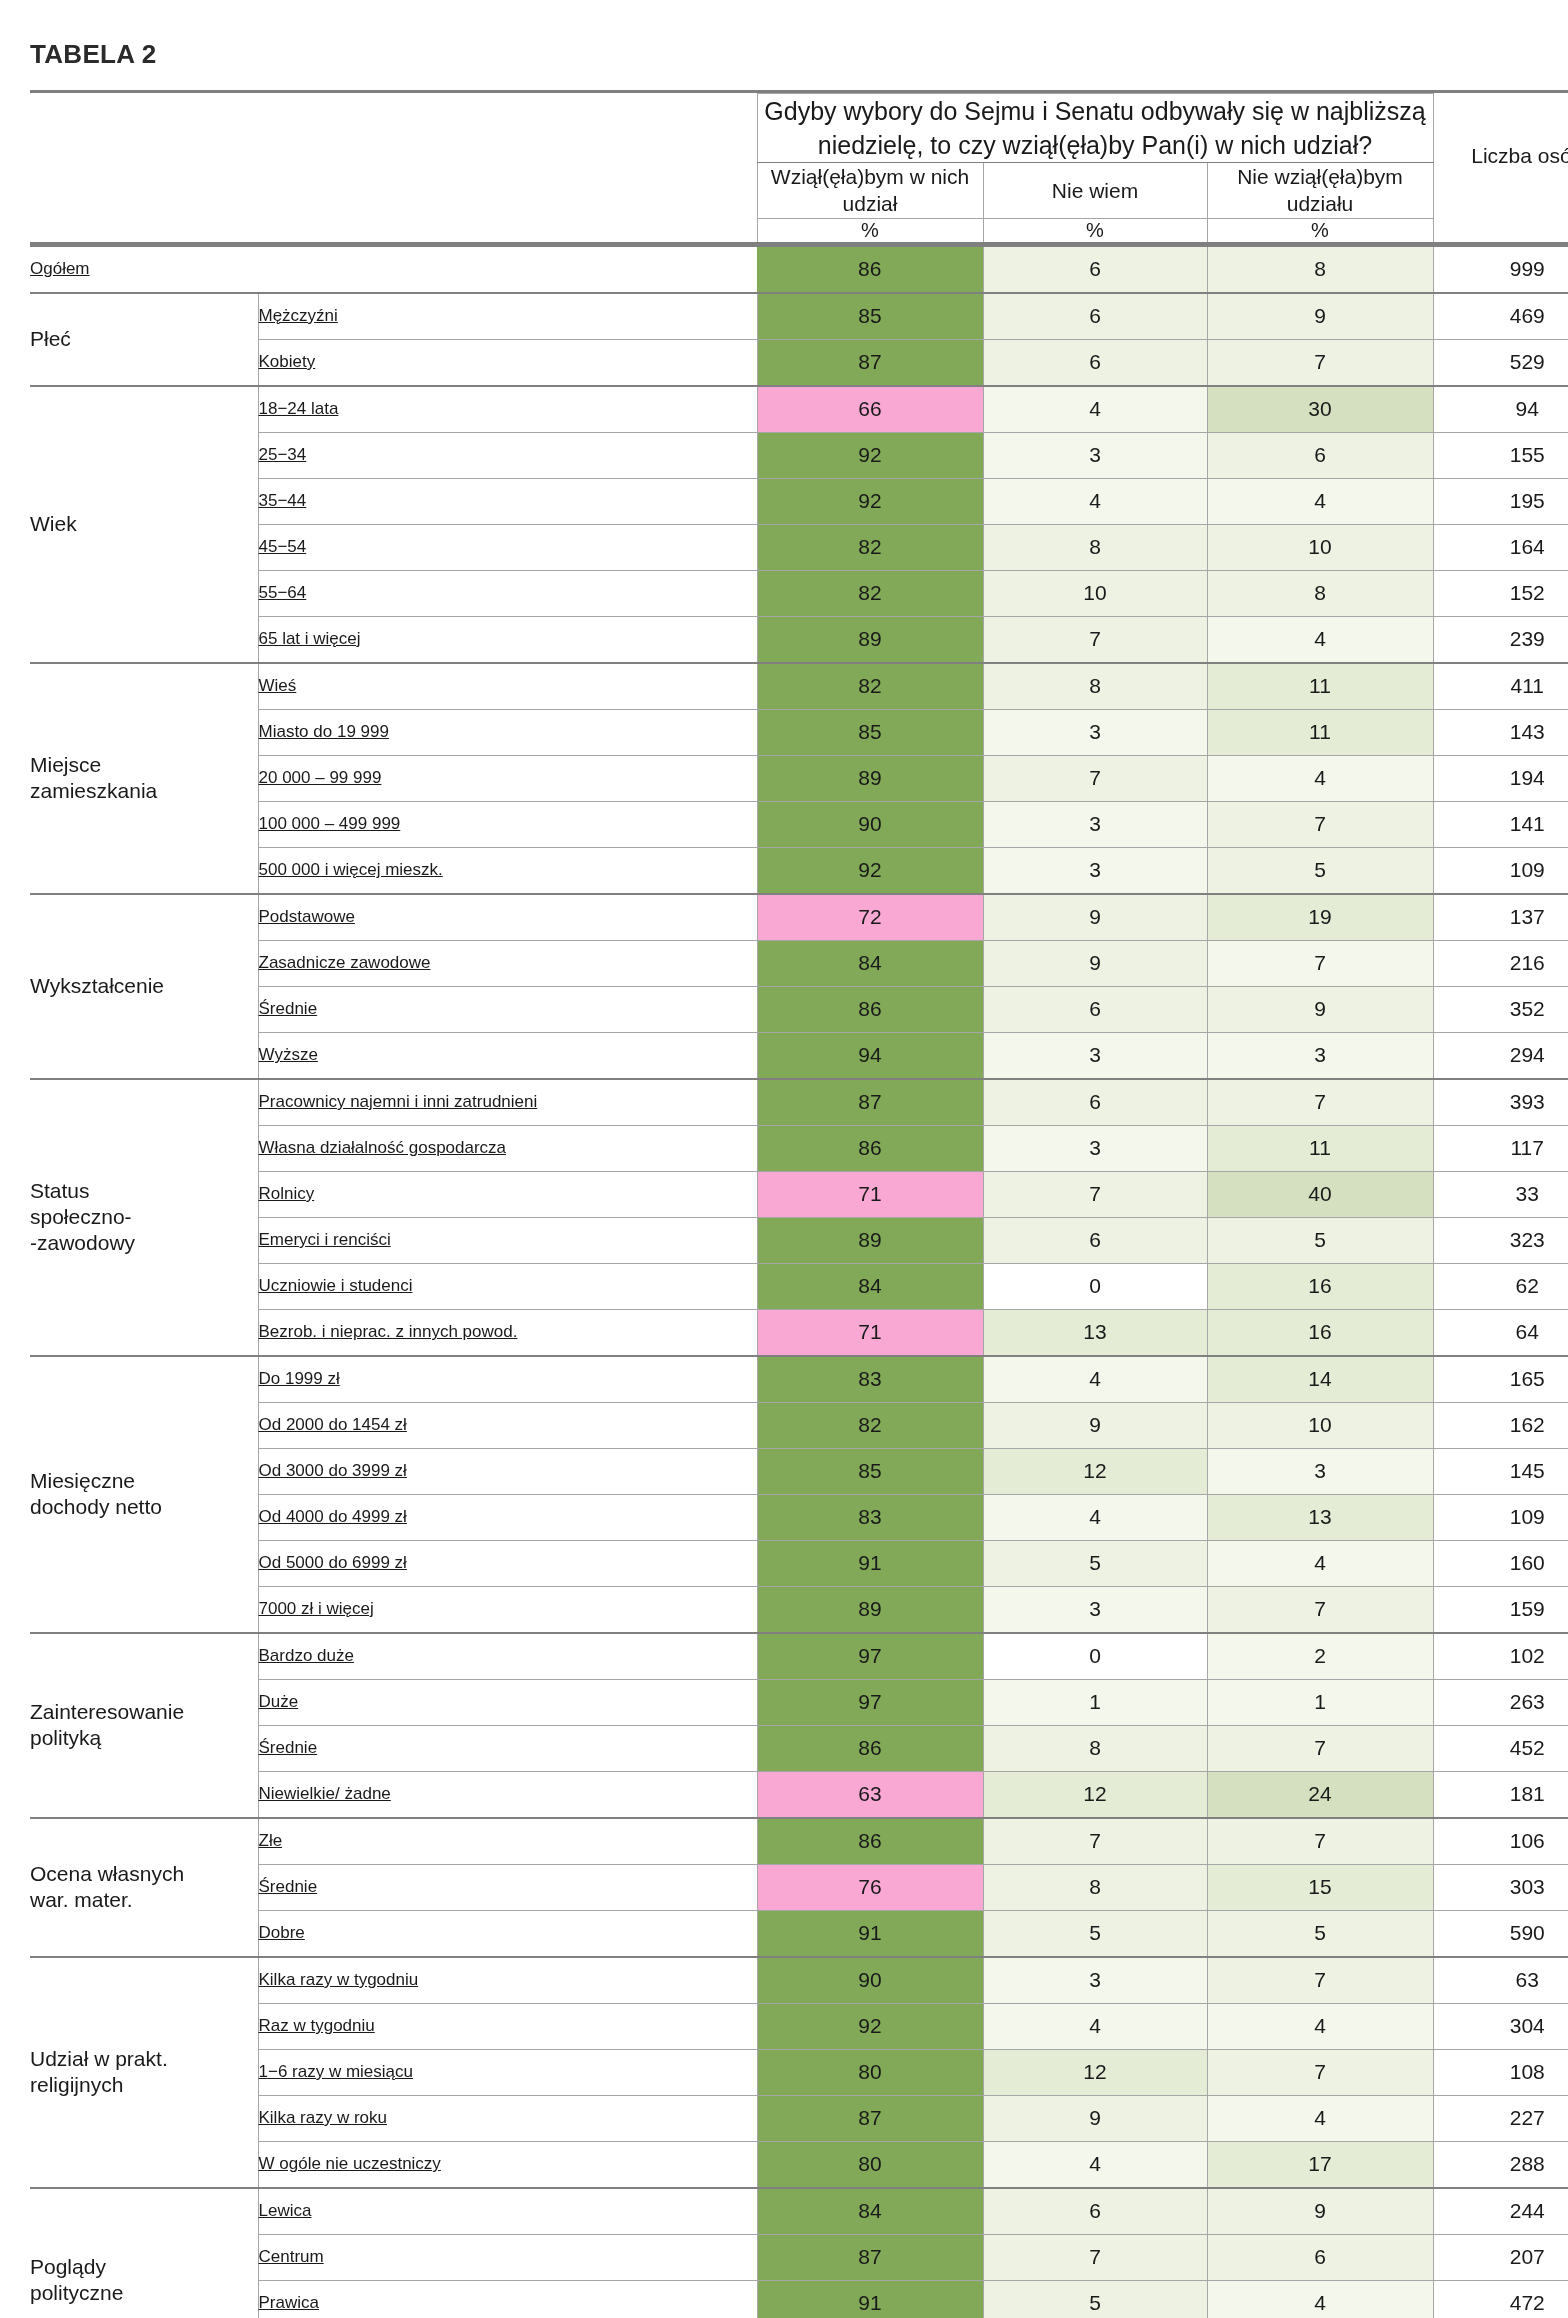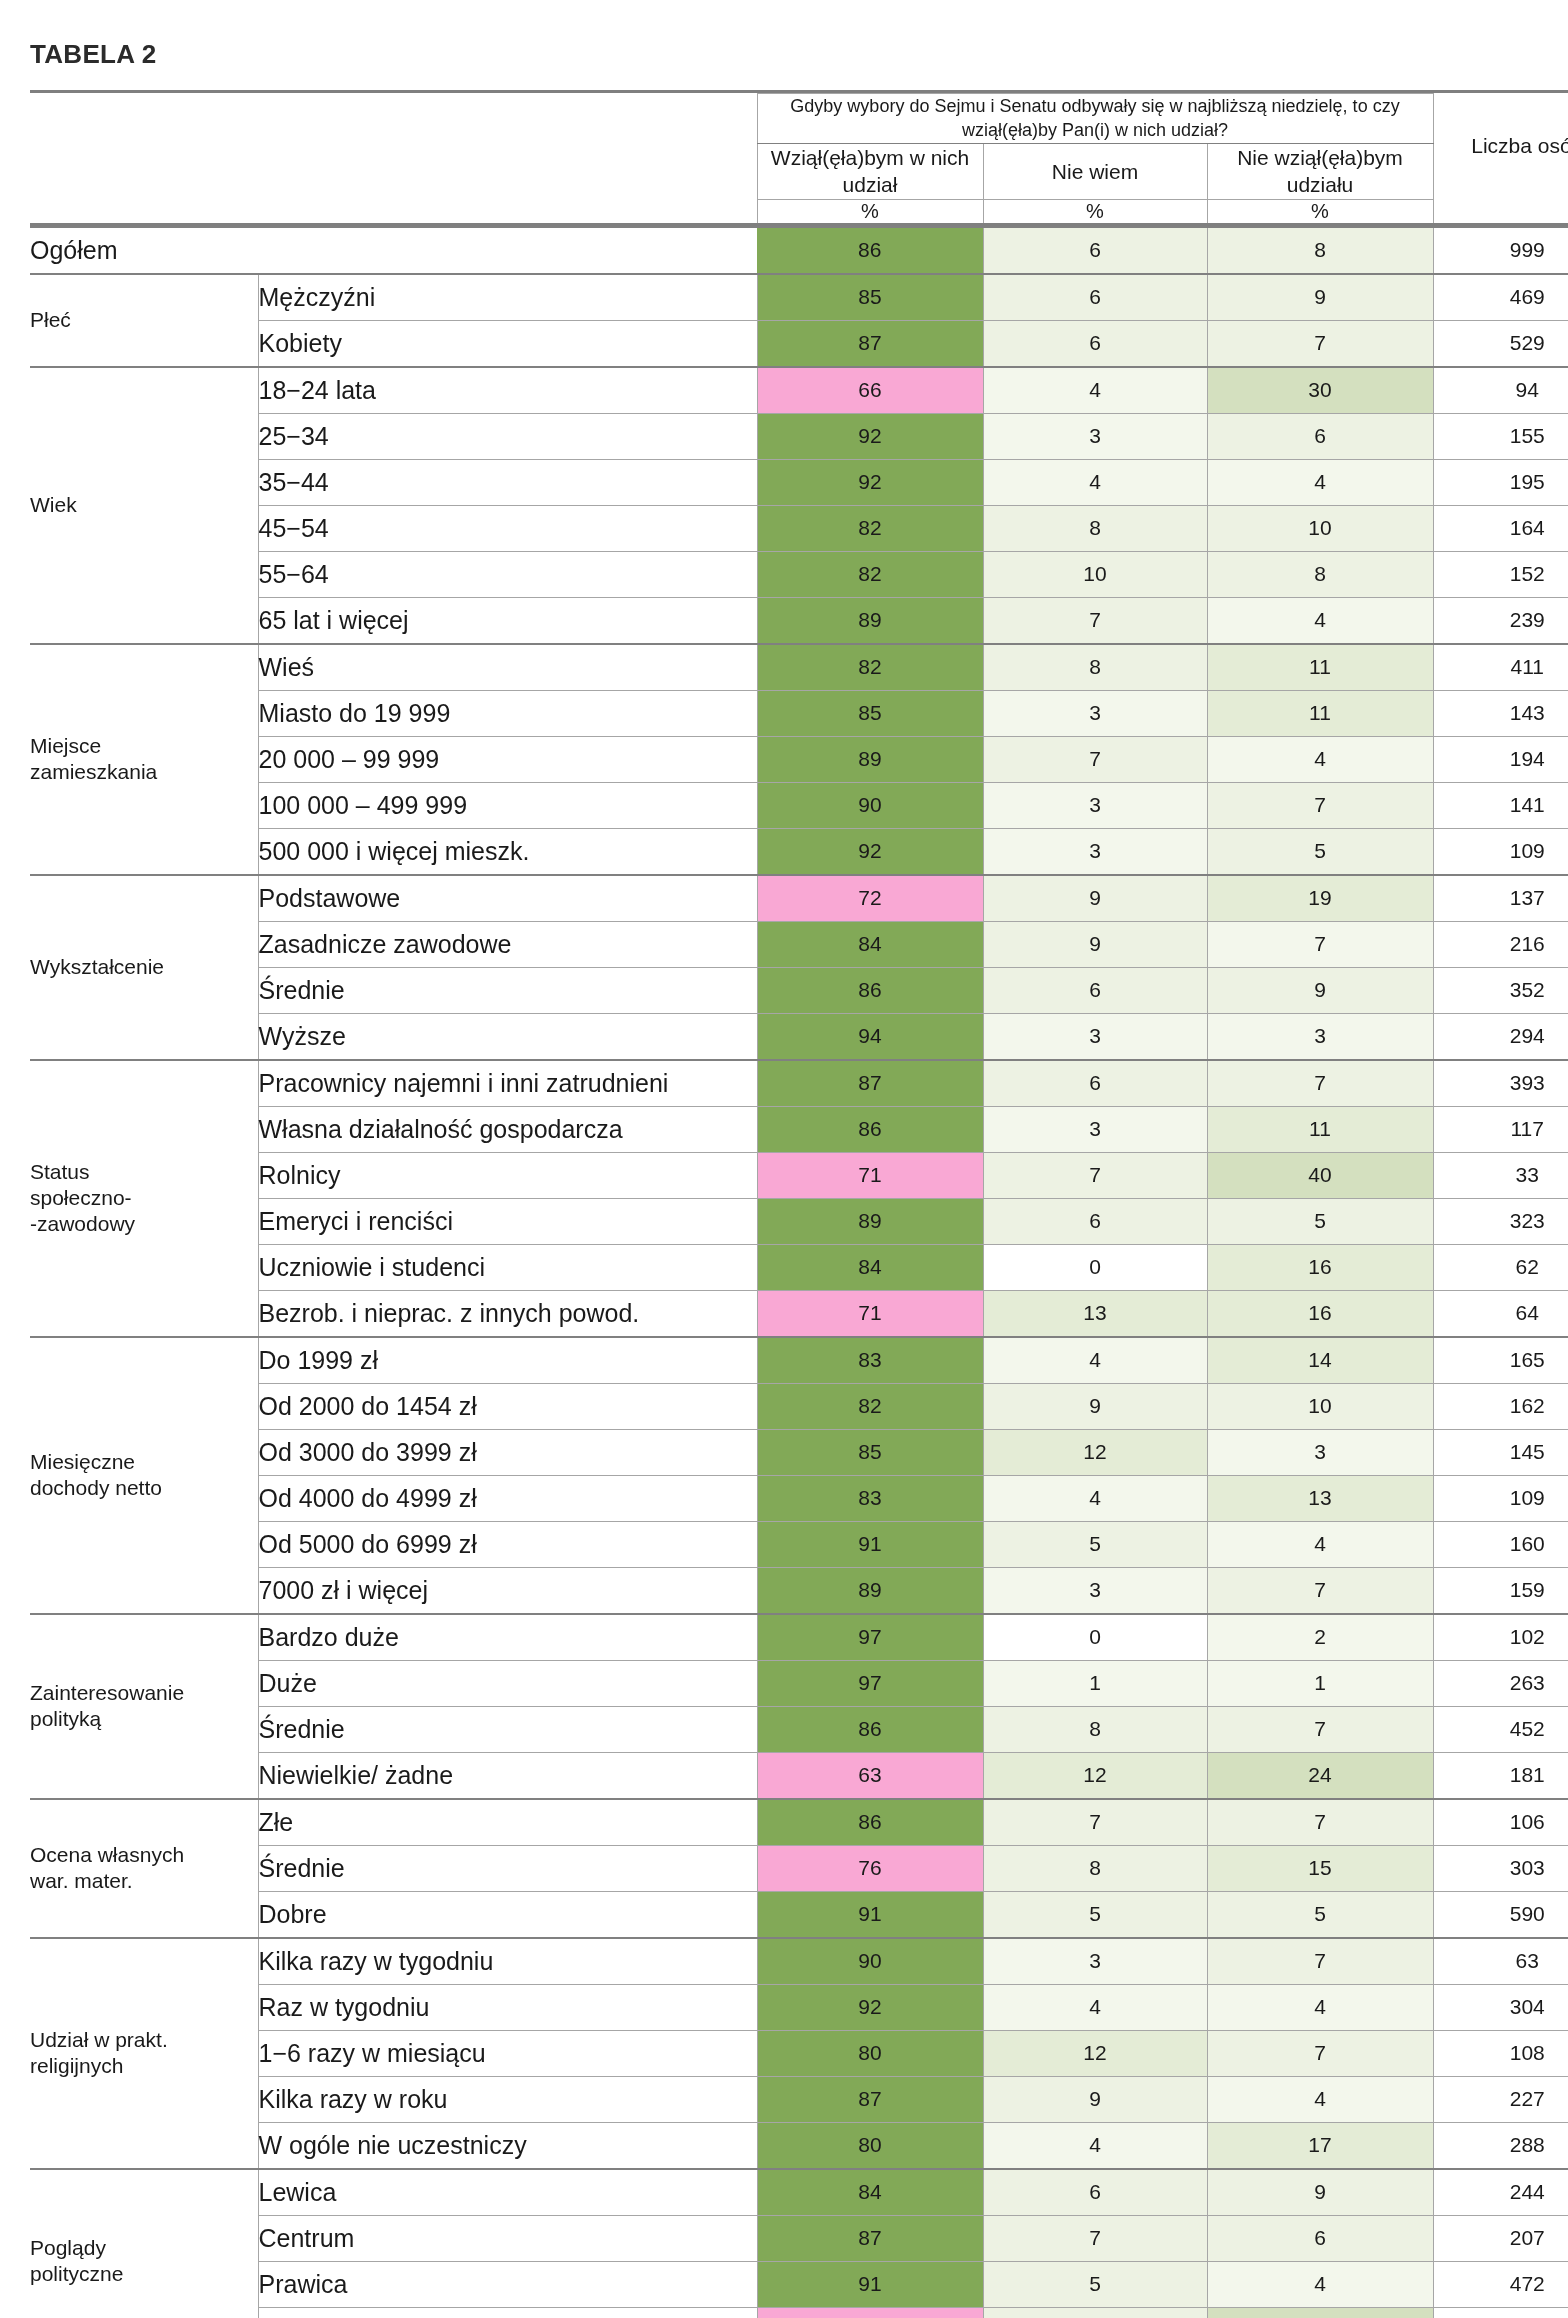--- a/index.html
+++ b/index.html
@@ -43,21 +43,21 @@
   col.c-n{width:188px;}
 
   
   .hdr-blank{border:0;background:#fff;}
   .qhead{
     border:0.8px solid #a6a6a6;
     border-bottom:0.8px solid #808080;
     text-align:center;
     padding:13.3px 13.3px 15px 13.3px;
     line-height:1.36;
-    font-size:18px;
+    font-size:25px;
   }
   .nhead{
     text-align:center;
     padding:8.3px 6.6px;
     font-size:21px;
     border-left:0.8px solid #a6a6a6;
     vertical-align:middle;
   }
   .subhead{
     border:0.8px solid #a6a6a6;
@@ -75,23 +75,24 @@
   }
   .pcthead-blank{border:0;}
 
   
   .rule-top td{border-top:3.3px solid #7f7f7f;height:0;padding:0;font-size:0;line-height:0;}
 
   
   tr.drow > td{height:45px;}
   td.cat{
     padding:0 0 0 10px;
-    font-size:25px;
+    font-size:17px;
     border-bottom:0.8px solid #a6a6a6;
     border-right:0.8px solid #a6a6a6;
+    text-decoration:underline;
   }
   td.cat.span2{border-right:0;}
   td.grpcell{
     border-bottom:0.8px solid #a6a6a6;
     border-right:0.8px solid #a6a6a6;
     vertical-align:top;
     padding:9px 0 0 8.3px;
     font-size:21px;
     line-height:1.24;
   }

